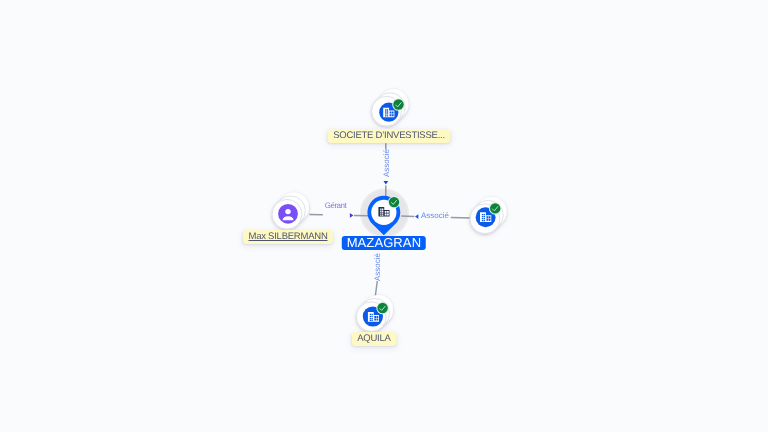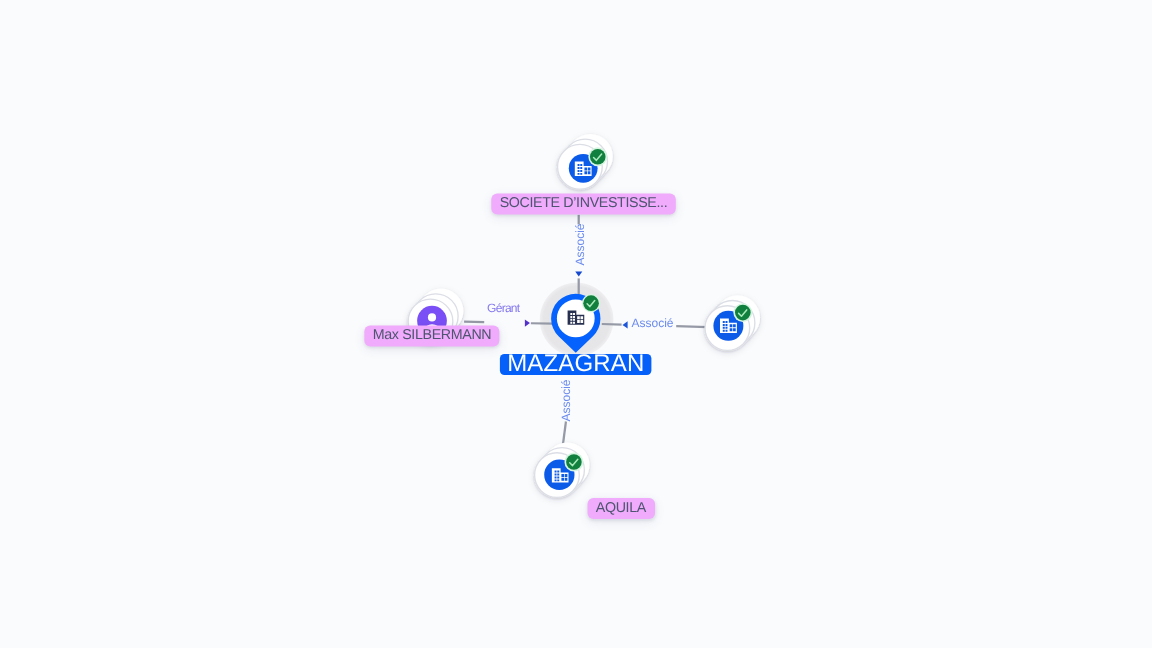--- a/index.html
+++ b/index.html
@@ -1,27 +1,27 @@
 <!DOCTYPE html>
 <html><head>
 <meta charset="utf-8">
 <style>
   html,body{margin:0;padding:0;}
   body{width:768px;height:432px;background:#fafbfd;
        font-family:"Liberation Sans",sans-serif;overflow:hidden;-webkit-font-smoothing:antialiased;text-rendering:geometricPrecision;}
   #canvas{position:relative;width:768px;height:432px;background:#fafbfd;}
   svg.layer{position:absolute;left:0;top:0;width:768px;height:432px;overflow:visible;}
-  .lbl{position:absolute;background:#f0abfc;border-radius:4px;opacity:0.999;
+  .lbl{position:absolute;background:#fef9c3;border-radius:4px;opacity:0.999;
        box-shadow:0 1px 2px rgba(60,70,110,.10),0 2px 7px rgba(60,70,110,.11);
        color:#4e5570;font-size:9.5px;line-height:14px;white-space:nowrap;
        height:14px;padding:0 5.6px;box-sizing:border-box;
        display:flex;align-items:center;justify-content:center;
        transform:translate(-50%,0);letter-spacing:-0.025em;}
   .lbl.primary{background:#0560fa;color:#ffffff;box-shadow:none;border-radius:3px;
-       height:14px;font-size:16px;line-height:14px;padding:0 5px;letter-spacing:0.1px;}
+       height:14px;font-size:13px;line-height:14px;padding:0 5px;letter-spacing:0.1px;}
   
   .elbl{position:absolute;font-size:8px;opacity:0.999;line-height:1;white-space:nowrap;
         transform:translate(-50%,-50%);}
   .elbl.vert{writing-mode:vertical-rl;transform:translate(-50%,-50%) rotate(180deg);}
 </style>
 </head>
 <body>
 
 <div id="canvas">
 
@@ -141,22 +141,22 @@
       <use href="#bldg-glyph" fill="#27314f" transform="translate(378.4,207.0) scale(0.505)"></use>
       <g>
         <circle cx="394.05" cy="202.1" r="6.1" fill="#d6f5e0"></circle>
         <circle cx="394.05" cy="202.1" r="5.2" fill="#11803e"></circle>
         <path d="M391.4,202.5 L393.2,204.4 L396.5,200.4" fill="none" stroke="#a9e9bb" stroke-width="1.0" stroke-linecap="round" stroke-linejoin="round"></path>
       </g>
     </g>
   </svg>
 
   <div class="lbl" style="left:389px;top:128.6px;">SOCIETE D’INVESTISSE...</div>
-  <div class="lbl" style="left:288px;top:217px;">Max SILBERMANN</div>
+  <div class="lbl" style="left:288px;top:230px;text-decoration:underline;">Max SILBERMANN</div>
   <div class="lbl primary" style="left:383.9px;top:236.2px;">MAZAGRAN</div>
-  <div class="lbl" style="left:373.9px;top:332.2px;margin-left:40px;">AQUILA</div>
+  <div class="lbl" style="left:373.9px;top:332.2px;">AQUILA</div>
 
   <div class="elbl vert" style="left:386.8px;top:163.0px;color:#6b8bee;">Associé</div>
   <div class="elbl" style="left:335.5px;top:206px;color:#8477ee;letter-spacing:-0.48px;">Gérant</div>
   <div class="elbl" style="left:435.0px;top:216.2px;color:#6b8bee;">Associé</div>
   <div class="elbl vert" style="left:378.3px;top:266.8px;color:#6b8bee;">Associé</div>
 
 </div>
 
 </body></html>

